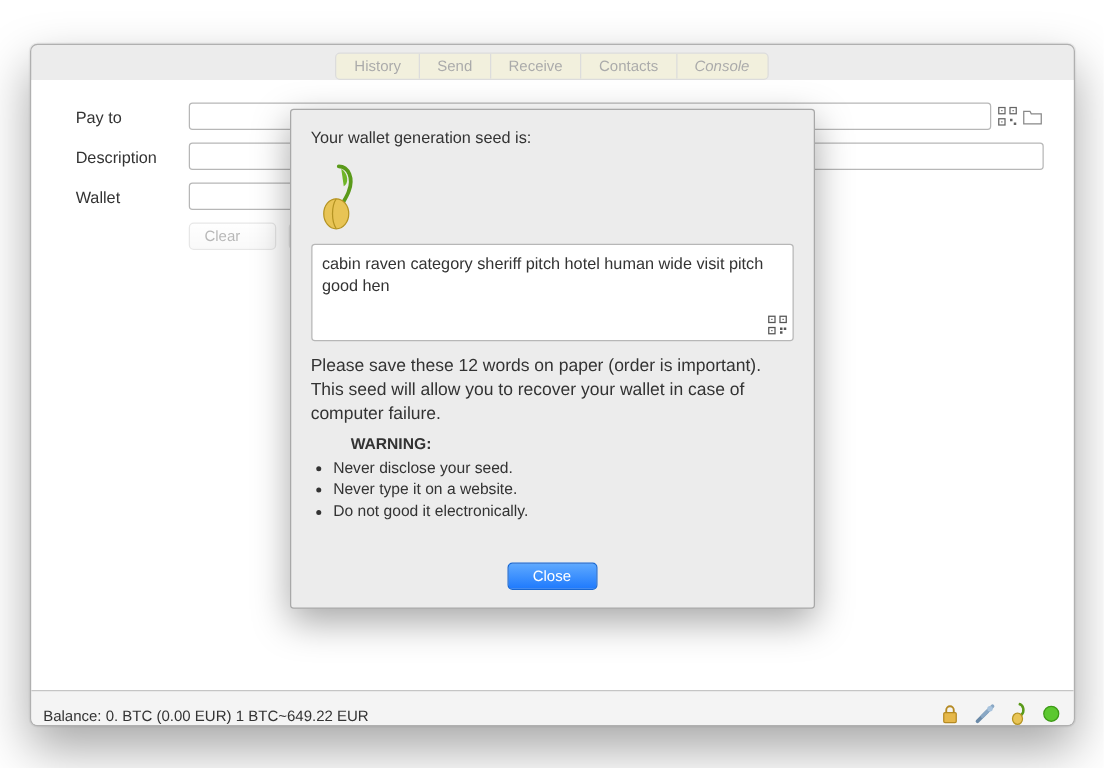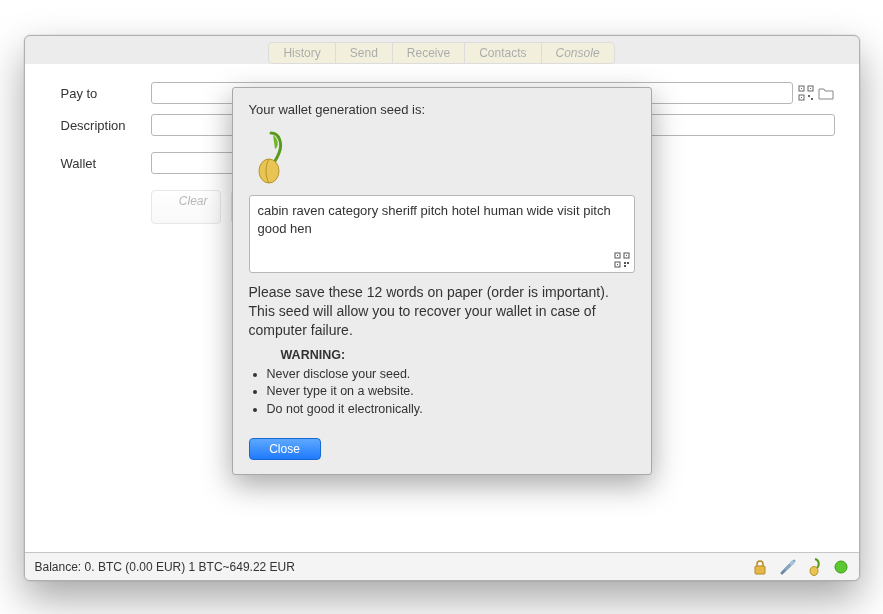--- a/index.html
+++ b/index.html
@@ -123,36 +123,35 @@
   }
   .buttons-row {
     margin-left: 90px;
     margin-top: 10px;
     display: flex;
     gap: 10px;
     opacity: 0.35;
   }
   .mac-button {
     min-width: 70px;
-    height: 34px;
+    height: 22px;
     border: 1px solid #bcbcbc;
     border-radius: 4px;
     background: linear-gradient(#ffffff,#efefef);
     font-size: 12px;
-    text-align: right;
+    text-align: left;
     line-height: 20px;
     padding: 0 12px;
-    font-style: italic;
   }
   .statusbar {
     height: 28px;
     background: #f4f4f4;
     border-top: 1px solid #c5c5c5;
     display: flex;
-    align-items: center;
+    align-items: flex-end;
     padding: 0 10px;
     font-size: 12px;
     justify-content: space-between;
   }
   .status-icons {
     display: flex;
     gap: 10px;
     align-items: center;
   }
   
@@ -200,22 +199,22 @@
     font-size: 12.5px;
     margin-left: 32px;
   }
   .modal-warn-list {
     margin: 4px 0 0 18px;
     font-size: 12.5px;
     line-height: 1.4;
   }
   .modal-footer {
     display: flex;
-    justify-content: flex-start;
-    margin-top: 20px;
+    justify-content: center;
+    margin-top: 32px;
   }
   .btn-primary {
     min-width: 72px;
     height: 22px;
     border: 1px solid #1868d4;
     border-radius: 4px;
     background: linear-gradient(#5ea9ff,#1f7afd);
     color: #fff;
     font-size: 12px;
     line-height: 20px;

